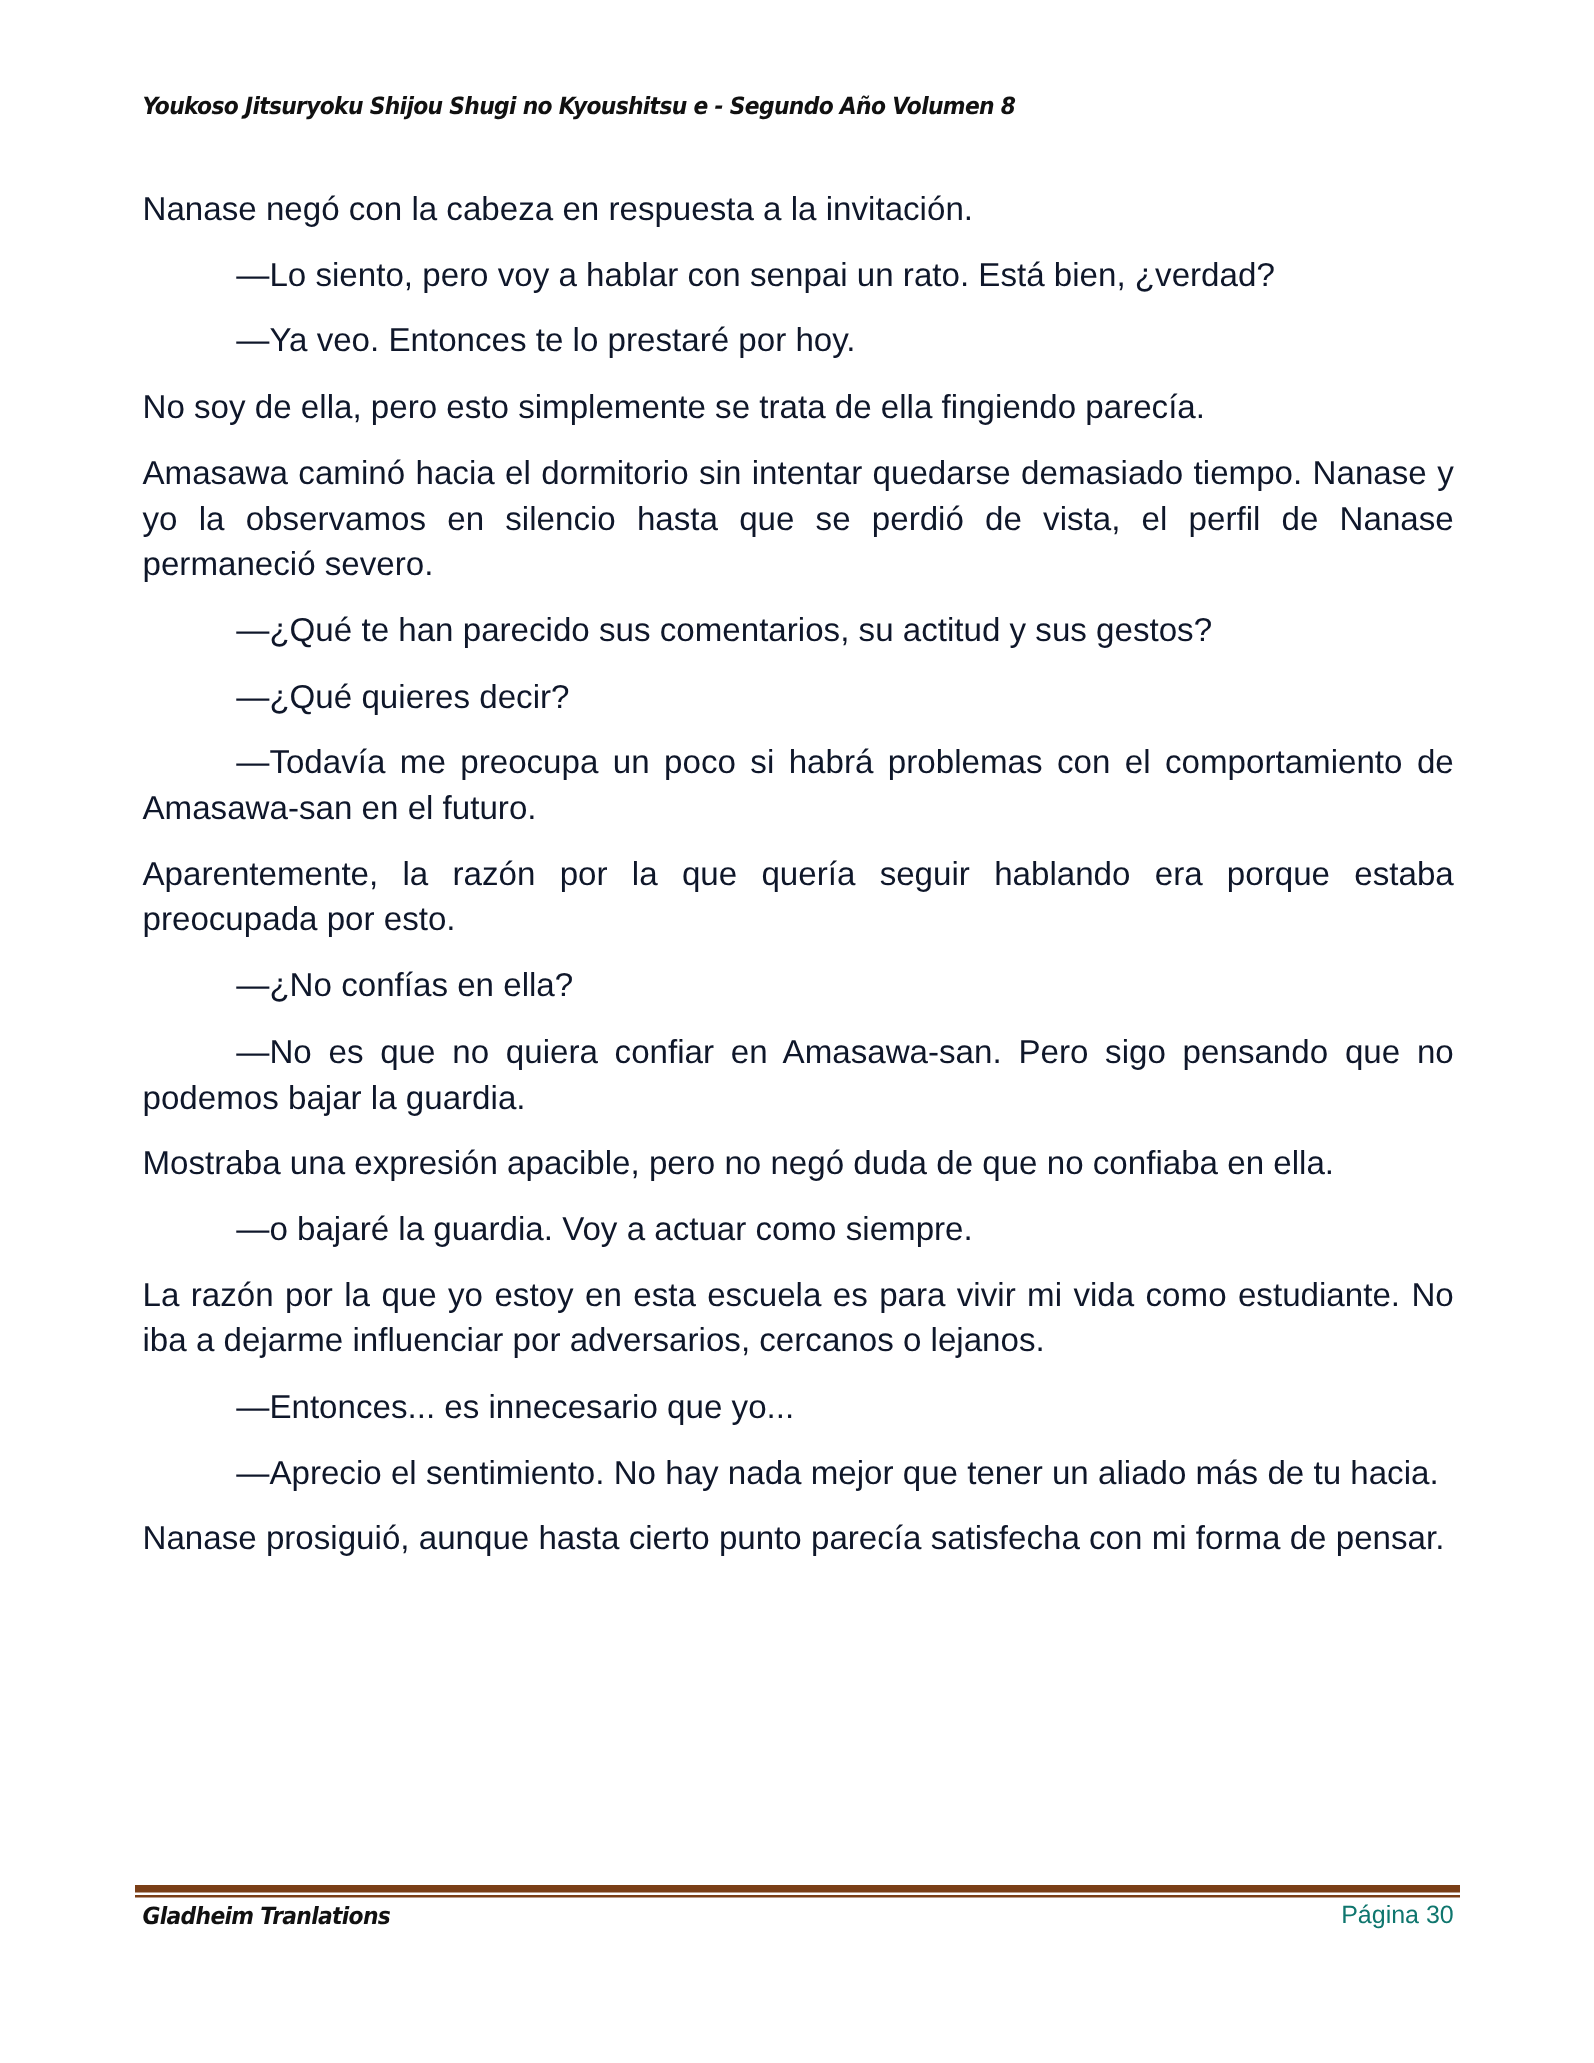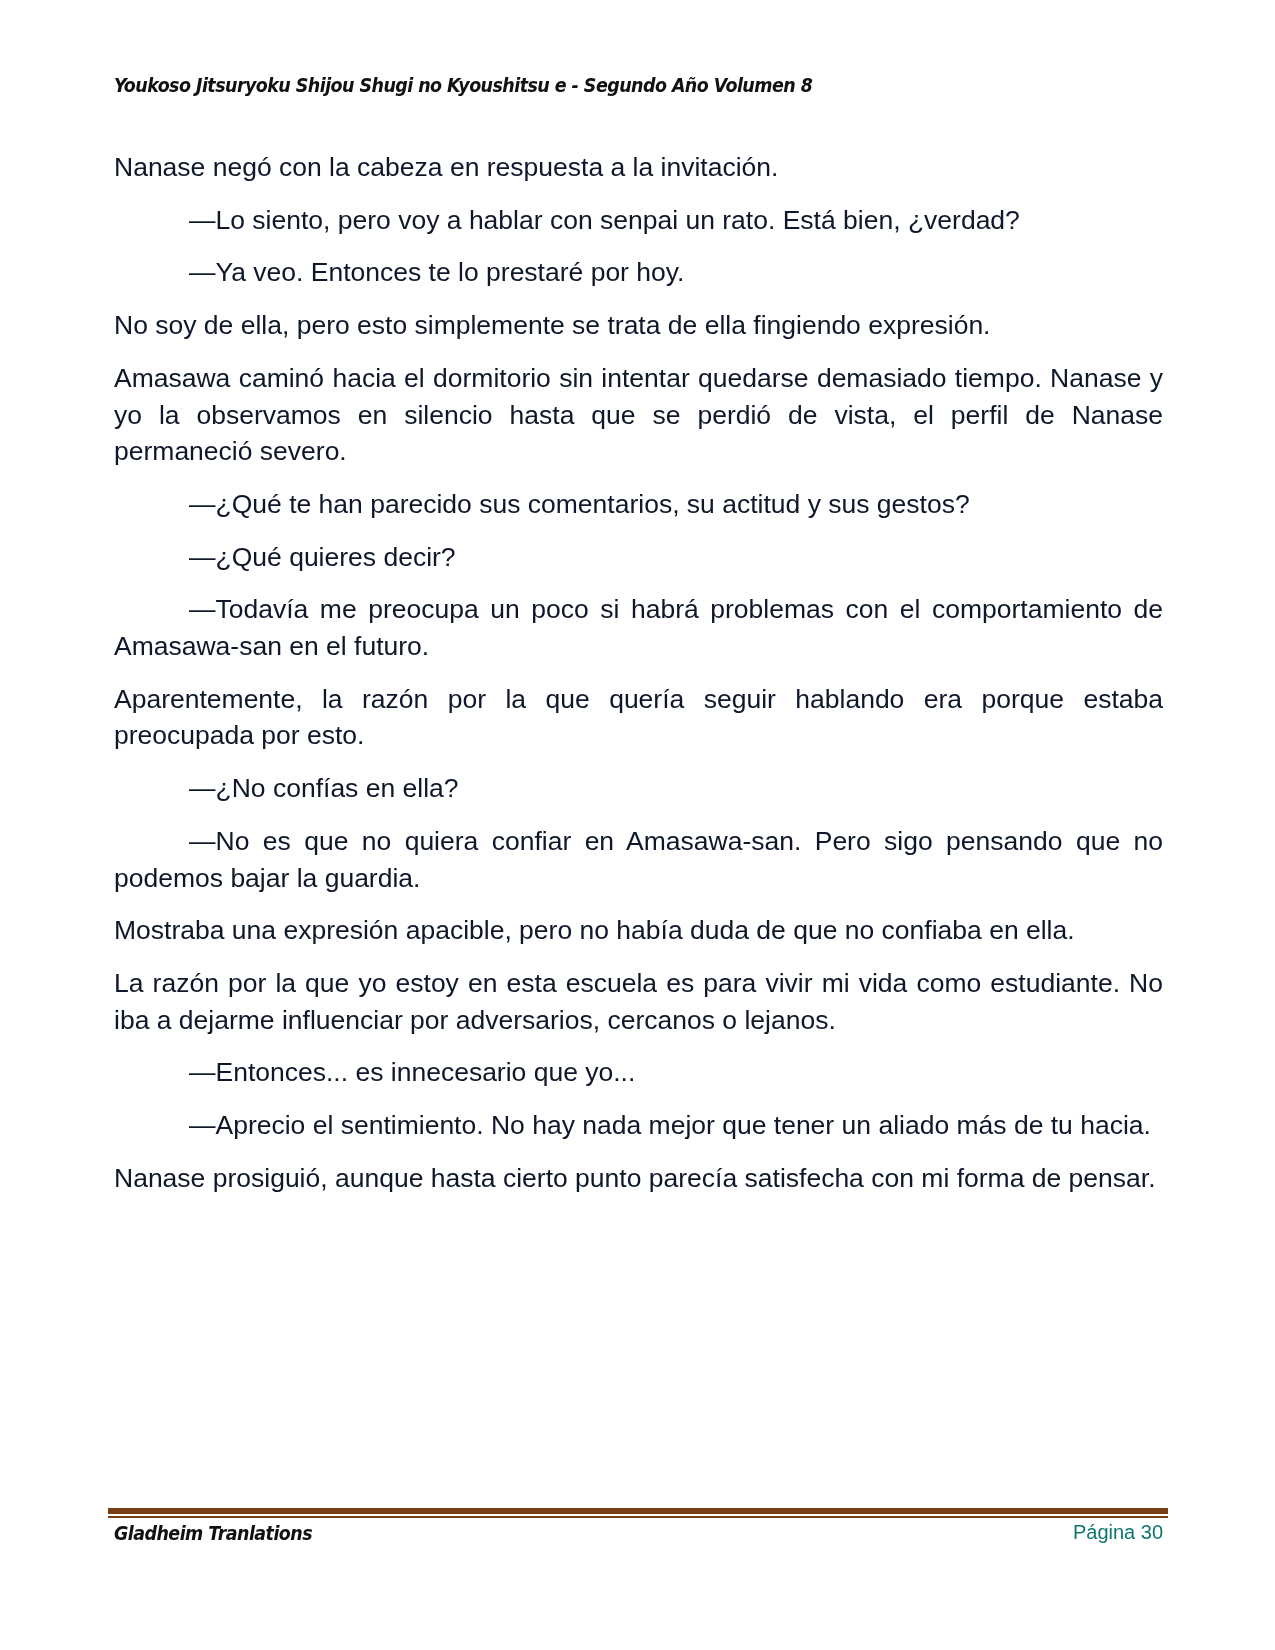--- a/index.html
+++ b/index.html
@@ -38,29 +38,30 @@
 </head>
 <body>
 
 <div class="page">
   <div class="header">Youkoso Jitsuryoku Shijou Shugi no Kyoushitsu e - Segundo Año Volumen 8</div>
 
   <div class="body">
     <p class="p">Nanase negó con la cabeza en respuesta a la invitación.</p>
     <p class="p dlg">—Lo siento, pero voy a hablar con senpai un rato. Está bien, ¿verdad?</p>
     <p class="p dlg">—Ya veo. Entonces te lo prestaré por hoy.</p>
-    <p class="p">No soy de ella, pero esto simplemente se trata de ella fingiendo expresión.</p>
+    <p class="p">No soy de ella, pero esto simplemente se trata de ella fingiendo parecía.</p>
     <p class="p">Amasawa caminó hacia el dormitorio sin intentar quedarse demasiado tiempo. Nanase y yo la observamos en silencio hasta que se perdió de vista, el perfil de Nanase permaneció severo.</p>
     <p class="p dlg">—¿Qué te han parecido sus comentarios, su actitud y sus gestos?</p>
     <p class="p dlg">—¿Qué quieres decir?</p>
     <p class="p dlg">—Todavía me preocupa un poco si habrá problemas con el comportamiento de Amasawa-san en el futuro.</p>
     <p class="p">Aparentemente, la razón por la que quería seguir hablando era porque estaba preocupada por esto.</p>
     <p class="p dlg">—¿No confías en ella?</p>
     <p class="p dlg">—No es que no quiera confiar en Amasawa-san. Pero sigo pensando que no podemos bajar la guardia.</p>
-    <p class="p">Mostraba una expresión apacible, pero no había duda de que no confiaba en ella.</p>
+    <p class="p">Mostraba una expresión apacible, pero no negó duda de que no confiaba en ella.</p>
+    <p class="p dlg">—o bajaré la guardia. Voy a actuar como siempre.</p>
     <p class="p">La razón por la que yo estoy en esta escuela es para vivir mi vida como estudiante. No iba a dejarme influenciar por adversarios, cercanos o lejanos.</p>
     <p class="p dlg">—Entonces... es innecesario que yo...</p>
     <p class="p dlg">—Aprecio el sentimiento. No hay nada mejor que tener un aliado más de tu hacia.</p>
     <p class="p">Nanase prosiguió, aunque hasta cierto punto parecía satisfecha con mi forma de pensar.</p>
   </div>
 
   <div class="rule">
     <div class="thick"></div>
     <div class="thin"></div>
   </div>

